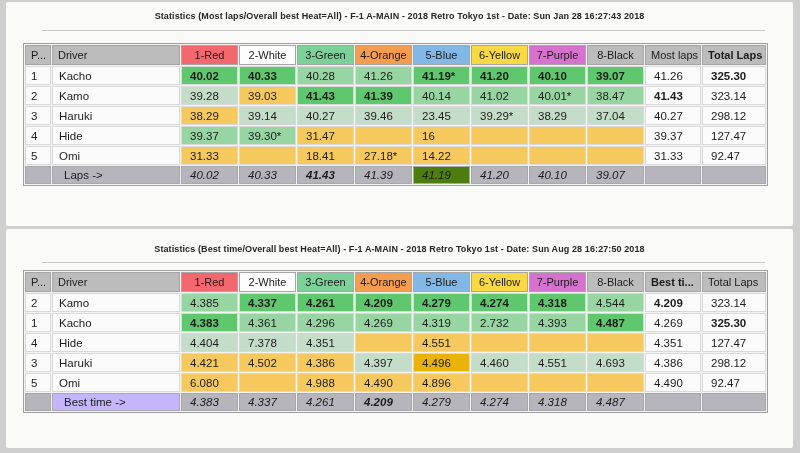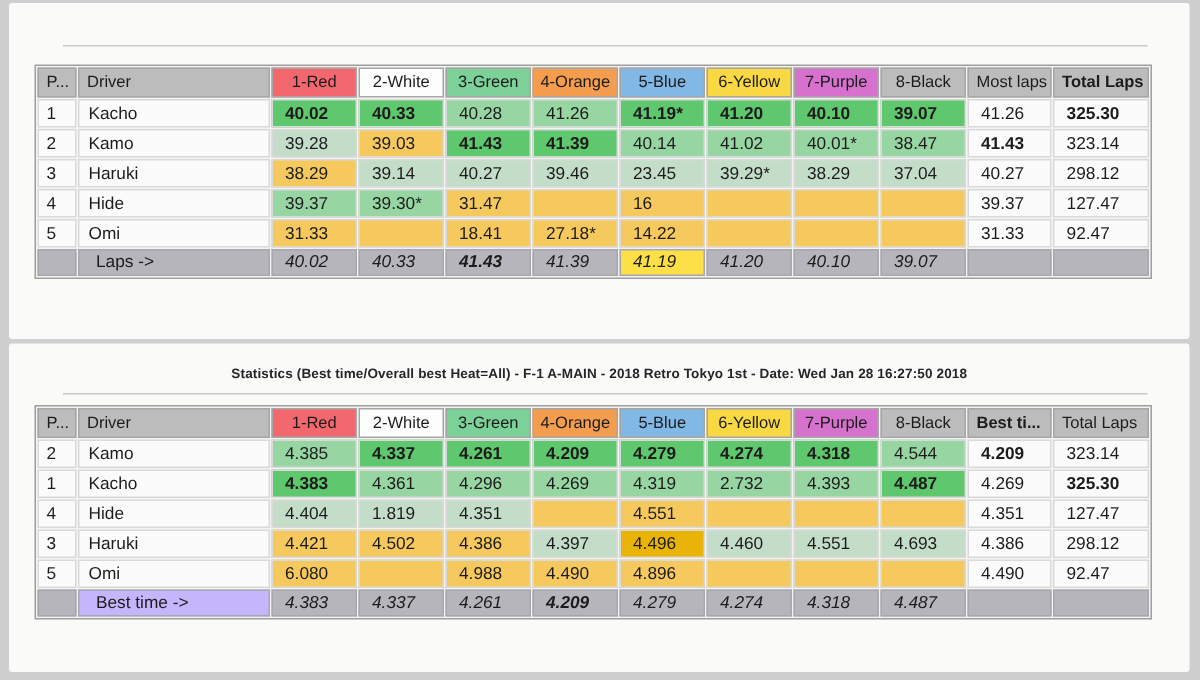--- a/index.html
+++ b/index.html
@@ -73,20 +73,21 @@
     background: #b5b5bb;
     border: 1px solid #a7a7ad;
   }
   .stats tfoot td.i { font-style: italic; }
   .stats tfoot td.lbl { padding-left: 11px; font-style: normal; }
 </style>
 </head>
 <body>
 
 <section class="page" id="page-1">
+  <div class="report-title">Statistics (Most laps/Overall best Heat=All) - F-1 A-MAIN - 2018 Retro Tokyo 1st - Date: Sun Jan 28 16:27:43 2018</div>
   <div class="title-rule"></div>
   <table class="stats">
       <thead>
         <tr>
           <th class="left" style="width: 26px; background: rgb(188, 188, 188);">P...</th>
           <th class="left" style="width: 128px; background: rgb(188, 188, 188);">Driver</th>
           <th class="" style="width: 57px; background: rgb(243, 104, 110);">1-Red</th>
           <th class="" style="width: 57px; background: rgb(253, 253, 253);">2-White</th>
           <th class="" style="width: 57px; background: rgb(123, 209, 151);">3-Green</th>
           <th class="" style="width: 57px; background: rgb(244, 157, 79);">4-Orange</th>
@@ -171,33 +172,33 @@
         </tr>
       </tbody>
       <tfoot>
         <tr>
           <td class="" style="background: rgb(181, 181, 187);"></td>
           <td class="lbl" style="background: rgb(181, 181, 187);">Laps -&gt;</td>
           <td class="num i" style="background: rgb(181, 181, 187);">40.02</td>
           <td class="num i" style="background: rgb(181, 181, 187);">40.33</td>
           <td class="num i b" style="background: rgb(181, 181, 187);">41.43</td>
           <td class="num i" style="background: rgb(181, 181, 187);">41.39</td>
-          <td class="num i" style="background: #fde047;">41.19</td>
+          <td class="num i" style="background: #4d7c0f;">41.19</td>
           <td class="num i" style="background: rgb(181, 181, 187);">41.20</td>
           <td class="num i" style="background: rgb(181, 181, 187);">40.10</td>
           <td class="num i" style="background: rgb(181, 181, 187);">39.07</td>
           <td class="" style="background: rgb(181, 181, 187);"></td>
           <td class="" style="background: rgb(181, 181, 187);"></td>
         </tr>
       </tfoot>
     </table>
 </section>
 
 <section class="page" id="page-2">
-  <div class="report-title">Statistics (Best time/Overall best Heat=All) - F-1 A-MAIN - 2018 Retro Tokyo 1st - Date: Wed Jan 28 16:27:50 2018</div>
+  <div class="report-title">Statistics (Best time/Overall best Heat=All) - F-1 A-MAIN - 2018 Retro Tokyo 1st - Date: Sun Aug 28 16:27:50 2018</div>
   <div class="title-rule"></div>
   <table class="stats">
       <thead>
         <tr>
           <th class="left" style="width: 26px; background: rgb(188, 188, 188);">P...</th>
           <th class="left" style="width: 128px; background: rgb(188, 188, 188);">Driver</th>
           <th class="" style="width: 57px; background: rgb(243, 104, 110);">1-Red</th>
           <th class="" style="width: 57px; background: rgb(253, 253, 253);">2-White</th>
           <th class="" style="width: 57px; background: rgb(123, 209, 151);">3-Green</th>
           <th class="" style="width: 57px; background: rgb(244, 157, 79);">4-Orange</th>
@@ -235,21 +236,21 @@
           <td class="num" style="background: rgb(151, 213, 162);">2.732</td>
           <td class="num" style="background: rgb(151, 213, 162);">4.393</td>
           <td class="num b" style="background: rgb(95, 199, 109);">4.487</td>
           <td class="num" style="background: rgb(251, 251, 251);">4.269</td>
           <td class="num b" style="background: rgb(251, 251, 251);">325.30</td>
         </tr>
         <tr>
           <td class="pos">4</td>
           <td class="drv">Hide</td>
           <td class="num" style="background: rgb(195, 221, 200);">4.404</td>
-          <td class="num" style="background: rgb(195, 221, 200);">1.819</td>
+          <td class="num" style="background: rgb(195, 221, 200);">7.378</td>
           <td class="num" style="background: rgb(195, 221, 200);">4.351</td>
           <td class="num" style="background: rgb(246, 201, 95);"></td>
           <td class="num" style="background: rgb(246, 201, 95);">4.551</td>
           <td class="num" style="background: rgb(246, 201, 95);"></td>
           <td class="num" style="background: rgb(246, 201, 95);"></td>
           <td class="num" style="background: rgb(246, 201, 95);"></td>
           <td class="num" style="background: rgb(251, 251, 251);">4.351</td>
           <td class="num" style="background: rgb(251, 251, 251);">127.47</td>
         </tr>
         <tr>

